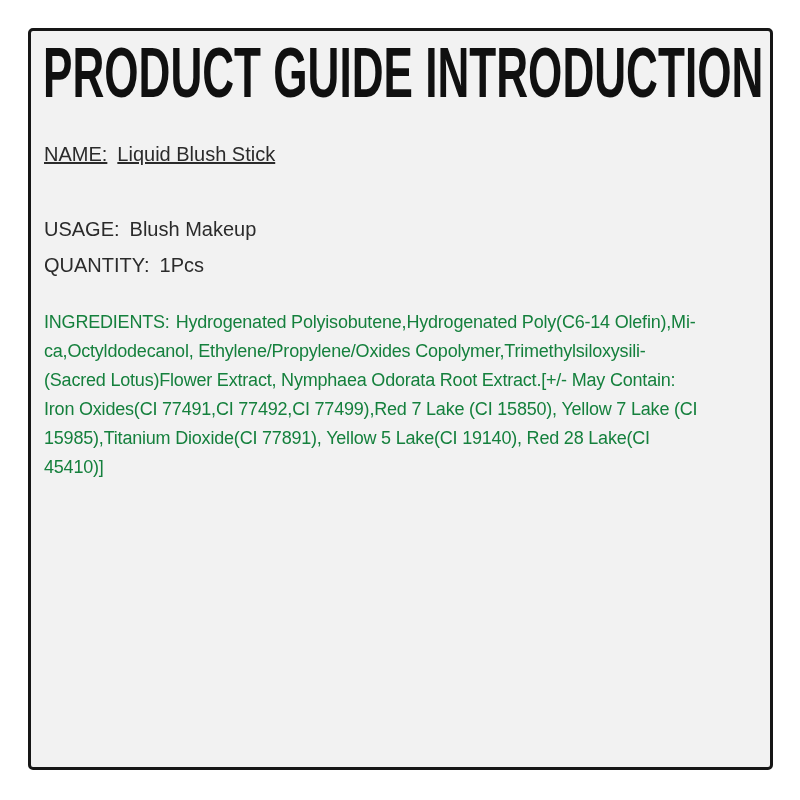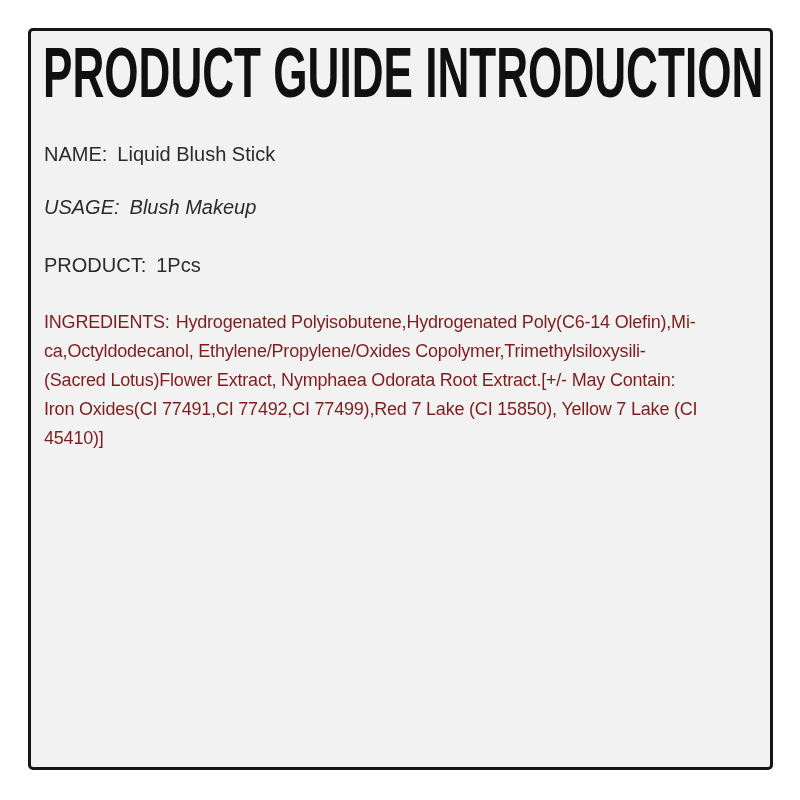--- a/index.html
+++ b/index.html
@@ -30,32 +30,32 @@
     transform-origin: left top;
   }
   .field-row {
     position: absolute;
     left: 13px;
     font-size: 20px;
     line-height: 24px;
     color: #2b2b2b;
     white-space: nowrap;
   }
-  .row-name     { top: 111px; }
-  .row-usage    { top: 164px; font-style: italic; }
+  .row-name     { top: 111px; text-decoration: underline; }
+  .row-usage    { top: 186px; }
   .row-quantity { top: 222px; }
   .field-label { margin-right: 10px; }
   .ingredients {
     position: absolute;
     left: 13px; top: 277px;
     width: 726px;
     font-size: 18px;
     letter-spacing: -0.2px;
     line-height: 29px;
-    color: #7f1d1d;
+    color: #15803d;
     overflow: hidden;
   }
   .ing-line { white-space: nowrap; }
   .ing-label { margin-right: 6px; }
 </style>
 </head>
 <body>
 
 <div class="card">
 
@@ -63,28 +63,29 @@
 
   <div class="field-row row-name">
     <span class="field-label">NAME:</span><span>Liquid Blush Stick</span>
   </div>
 
   <div class="field-row row-usage">
     <span class="field-label">USAGE:</span><span>Blush Makeup</span>
   </div>
 
   <div class="field-row row-quantity">
-    <span class="field-label">PRODUCT:</span><span>1Pcs</span>
+    <span class="field-label">QUANTITY:</span><span>1Pcs</span>
   </div>
 
   <div class="ingredients">
     <div class="ing-line">
       <span class="ing-label">INGREDIENTS:</span><span>Hydrogenated Polyisobutene,Hydrogenated Poly(C6-14 Olefin),Mi-</span>
     </div>
     <div id="ing-extra">
         <div class="ing-line">ca,Octyldodecanol, Ethylene/Propylene/Oxides Copolymer,Trimethylsiloxysili-</div>
         <div class="ing-line">(Sacred Lotus)Flower Extract, Nymphaea Odorata Root Extract.[+/- May Contain:</div>
         <div class="ing-line">Iron Oxides(CI 77491,CI 77492,CI 77499),Red 7 Lake (CI 15850), Yellow 7 Lake (CI</div>
+        <div class="ing-line">15985),Titanium Dioxide(CI 77891), Yellow 5 Lake(CI 19140), Red 28 Lake(CI</div>
         <div class="ing-line">45410)]</div>
       </div>
   </div>
 
 </div>
 
 </body></html>

